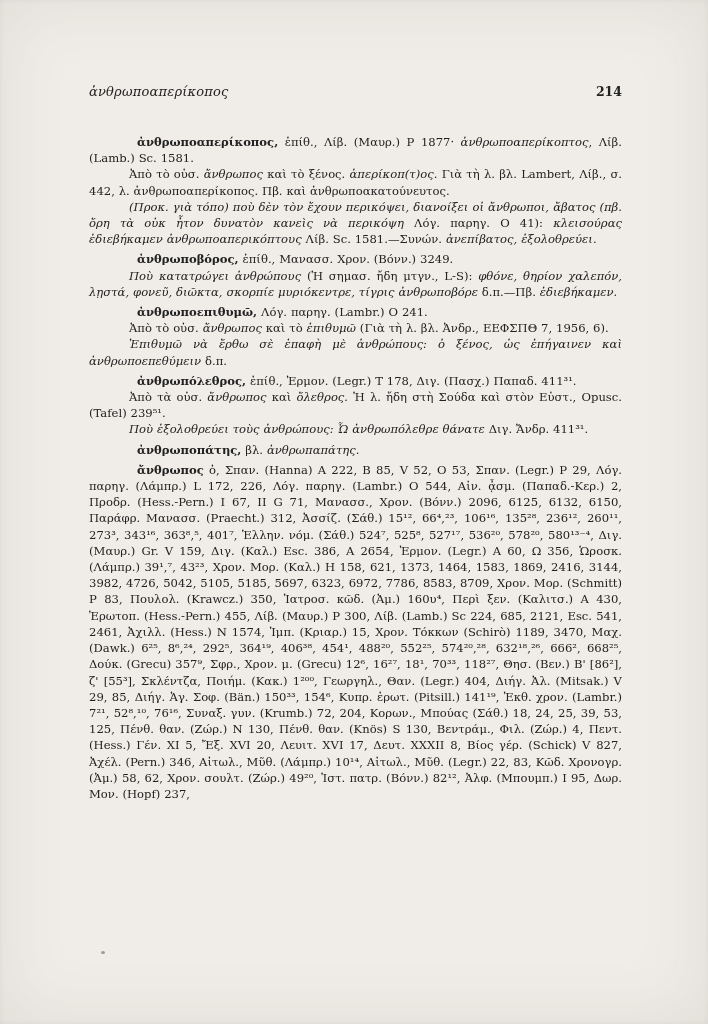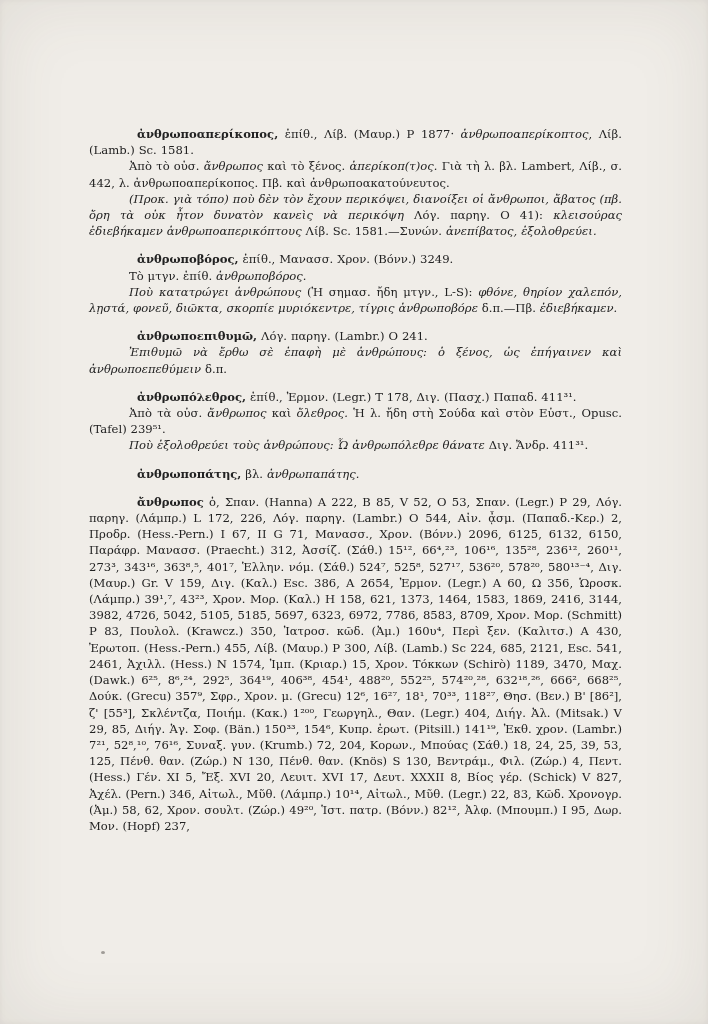--- a/index.html
+++ b/index.html
@@ -48,52 +48,56 @@
     }
     .text-block p {
       margin: 0;
       font-size: 11.6px;
       line-height: 16.2px;
       text-align: justify;
       text-indent: 40px;
       word-spacing: 0.2px;
     }
     .text-block p.entry-start {
-      margin-top: 12px;
+      margin-top: 4px;
       text-indent: 48px;
     }
     .text-block p:first-child {
-      margin-top: 8px;
+      margin-top: 16px;
     }
     .seg-b { font-weight: bold; }
     .seg-i { font-style: italic; }
     .seg-n { font-style: normal; font-weight: normal; }
     .scan-speck {
       position: absolute;
       left: 101px;
       top: 951px;
       width: 4px;
       height: 3px;
       border-radius: 50%;
       background: rgba(60, 55, 50, 0.45);
     }
   </style>
 </head>
 <body>
 
 <div class="page">
+  <header class="running-head">
+    <span class="head-word">ἀνθρωποαπερίκοπος</span>
+    <span class="page-num">214</span>
+  </header>
 
   <main class="text-block">
       <p class="entry-start"><span class="seg-b">ἀνθρωποαπερίκοπος,</span><span class="seg-n"> ἐπίθ., Λίβ. (Μαυρ.) P 1877· </span><span class="seg-i">ἀνθρωποαπερίκοπτος</span><span class="seg-n">, Λίβ. (Lamb.) Sc. 1581.</span></p>
       <p class=""><span class="seg-n">Ἀπὸ τὸ οὐσ. </span><span class="seg-i">ἄνθρωπος</span><span class="seg-n"> καὶ τὸ ξένος. </span><span class="seg-i">ἀπερίκοπ(τ)ος.</span><span class="seg-n"> Γιὰ τὴ λ. βλ. Lambert, Λίβ., σ. 442, λ. ἀνθρωποαπερίκοπος. Πβ. καὶ ἀνθρωποακατούνευτος.</span></p>
       <p class=""><span class="seg-i">(Προκ. γιὰ τόπο) ποὺ δὲν τὸν ἔχουν περικόψει, διανοίξει οἱ ἄνθρωποι, ἄβατος (πβ. ὄρη τὰ οὐκ ἦτον δυνατὸν κανεὶς νὰ περικόψη </span><span class="seg-n">Λόγ. παρηγ. Ο 41): </span><span class="seg-i">κλεισούρας ἐδιεβήκαμεν ἀνθρωποαπερικόπτους </span><span class="seg-n">Λίβ. Sc. 1581.—Συνών. </span><span class="seg-i">ἀνεπίβατος, ἐξολοθρεύει.</span></p>
       <p class="entry-start"><span class="seg-b">ἀνθρωποβόρος,</span><span class="seg-n"> ἐπίθ., Μανασσ. Χρον. (Βόνν.) 3249.</span></p>
-      <p class=""><span class="seg-n">Τὸ μτγν. ἐπίθ. </span><span class="seg-i">ἀνθρωποβόρος.</span></p>
       <p class=""><span class="seg-i">Ποὺ κατατρώγει ἀνθρώπους </span><span class="seg-n">(Ἡ σημασ. ἤδη μτγν., L-S): </span><span class="seg-i">φθόνε, θηρίον χαλεπόν, λῃστά, φονεῦ, διῶκτα, σκορπίε μυριόκεντρε, τίγρις ἀνθρωποβόρε </span><span class="seg-n">δ.π.—Πβ. </span><span class="seg-i">ἐδιεβήκαμεν.</span></p>
       <p class="entry-start"><span class="seg-b">ἀνθρωποεπιθυμῶ,</span><span class="seg-n"> Λόγ. παρηγ. (Lambr.) Ο 241.</span></p>
+      <p class=""><span class="seg-n">Ἀπὸ τὸ οὐσ. </span><span class="seg-i">ἄνθρωπος</span><span class="seg-n"> καὶ τὸ </span><span class="seg-i">ἐπιθυμῶ</span><span class="seg-n"> (Γιὰ τὴ λ. βλ. Ἀνδρ., ΕΕΦΣΠΘ 7, 1956, 6).</span></p>
       <p class=""><span class="seg-i">Ἐπιθυμῶ νὰ ἔρθω σὲ ἐπαφὴ μὲ ἀνθρώπους: ὁ ξένος, ὡς ἐπήγαινεν καὶ ἀνθρωποεπεθύμειν </span><span class="seg-n">δ.π.</span></p>
       <p class="entry-start"><span class="seg-b">ἀνθρωπόλεθρος,</span><span class="seg-n"> ἐπίθ., Ἑρμον. (Legr.) T 178, Διγ. (Πασχ.) Παπαδ. 411³¹.</span></p>
       <p class=""><span class="seg-n">Ἀπὸ τὰ οὐσ. </span><span class="seg-i">ἄνθρωπος</span><span class="seg-n"> καὶ </span><span class="seg-i">ὄλεθρος.</span><span class="seg-n"> Ἡ λ. ἤδη στὴ Σούδα καὶ στὸν Εὐστ., Opusc. (Tafel) 239⁵¹.</span></p>
       <p class=""><span class="seg-i">Ποὺ ἐξολοθρεύει τοὺς ἀνθρώπους: Ὦ ἀνθρωπόλεθρε θάνατε </span><span class="seg-n">Διγ. Ἄνδρ. 411³¹.</span></p>
       <p class="entry-start"><span class="seg-b">ἀνθρωποπάτης,</span><span class="seg-n"> βλ. </span><span class="seg-i">ἀνθρωπαπάτης.</span></p>
       <p class="entry-start"><span class="seg-b">ἄνθρωπος</span><span class="seg-n"> ὁ, Σπαν. (Hanna) A 222, B 85, V 52, O 53, Σπαν. (Legr.) P 29, Λόγ. παρηγ. (Λάμπρ.) L 172, 226, Λόγ. παρηγ. (Lambr.) Ο 544, Αἰν. ᾆσμ. (Παπαδ.-Κερ.) 2, Προδρ. (Hess.-Pern.) I 67, II G 71, Μανασσ., Χρον. (Βόνν.) 2096, 6125, 6132, 6150, Παράφρ. Μανασσ. (Praecht.) 312, Ἀσσίζ. (Σάθ.) 15¹², 66⁴,²³, 106¹⁶, 135²⁸, 236¹², 260¹¹, 273³, 343¹⁶, 363⁸,⁵, 401⁷, Ἑλλην. νόμ. (Σάθ.) 524⁷, 525⁸, 527¹⁷, 536²⁰, 578²⁰, 580¹³⁻⁴, Διγ. (Μαυρ.) Gr. V 159, Διγ. (Καλ.) Esc. 386, A 2654, Ἑρμον. (Legr.) A 60, Ω 356, Ὡροσκ. (Λάμπρ.) 39¹,⁷, 43²³, Χρον. Μορ. (Καλ.) H 158, 621, 1373, 1464, 1583, 1869, 2416, 3144, 3982, 4726, 5042, 5105, 5185, 5697, 6323, 6972, 7786, 8583, 8709, Χρον. Μορ. (Schmitt) P 83, Πουλολ. (Krawcz.) 350, Ἰατροσ. κῶδ. (Ἀμ.) 160υ⁴, Περὶ ξεν. (Καλιτσ.) A 430, Ἐρωτοπ. (Hess.-Pern.) 455, Λίβ. (Μαυρ.) P 300, Λίβ. (Lamb.) Sc 224, 685, 2121, Esc. 541, 2461, Ἀχιλλ. (Hess.) N 1574, Ἰμπ. (Κριαρ.) 15, Χρον. Τόκκων (Schirò) 1189, 3470, Μαχ. (Dawk.) 6²⁵, 8⁶,²⁴, 292⁵, 364¹⁹, 406³⁸, 454¹, 488²⁰, 552²⁵, 574²⁰,²⁸, 632¹⁸,²⁶, 666², 668²⁵, Δούκ. (Grecu) 357⁹, Σφρ., Χρον. μ. (Grecu) 12⁶, 16²⁷, 18¹, 70³³, 118²⁷, Θησ. (Βεν.) Β' [86²], ζ' [55³], Σκλέντζα, Ποιήμ. (Κακ.) 1²⁰⁰, Γεωργηλ., Θαν. (Legr.) 404, Διήγ. Ἀλ. (Mitsak.) V 29, 85, Διήγ. Ἁγ. Σοφ. (Bän.) 150³³, 154⁶, Κυπρ. ἐρωτ. (Pitsill.) 141¹⁹, Ἐκθ. χρον. (Lambr.) 7²¹, 52⁸,¹⁰, 76¹⁶, Συναξ. γυν. (Krumb.) 72, 204, Κορων., Μπούας (Σάθ.) 18, 24, 25, 39, 53, 125, Πένθ. θαν. (Ζώρ.) N 130, Πένθ. θαν. (Knös) S 130, Βεντράμ., Φιλ. (Ζώρ.) 4, Πεντ. (Hess.) Γέν. XI 5, Ἔξ. XVI 20, Λευιτ. XVI 17, Δευτ. XXXII 8, Βίος γέρ. (Schick) V 827, Ἀχέλ. (Pern.) 346, Αἰτωλ., Μῦθ. (Λάμπρ.) 10¹⁴, Αἰτωλ., Μῦθ. (Legr.) 22, 83, Κῶδ. Χρονογρ. (Ἀμ.) 58, 62, Χρον. σουλτ. (Ζώρ.) 49²⁰, Ἱστ. πατρ. (Βόνν.) 82¹², Ἀλφ. (Μπουμπ.) I 95, Δωρ. Μον. (Hopf) 237,</span></p>
     </main>
 
   <div class="scan-speck"></div>
 </div>

